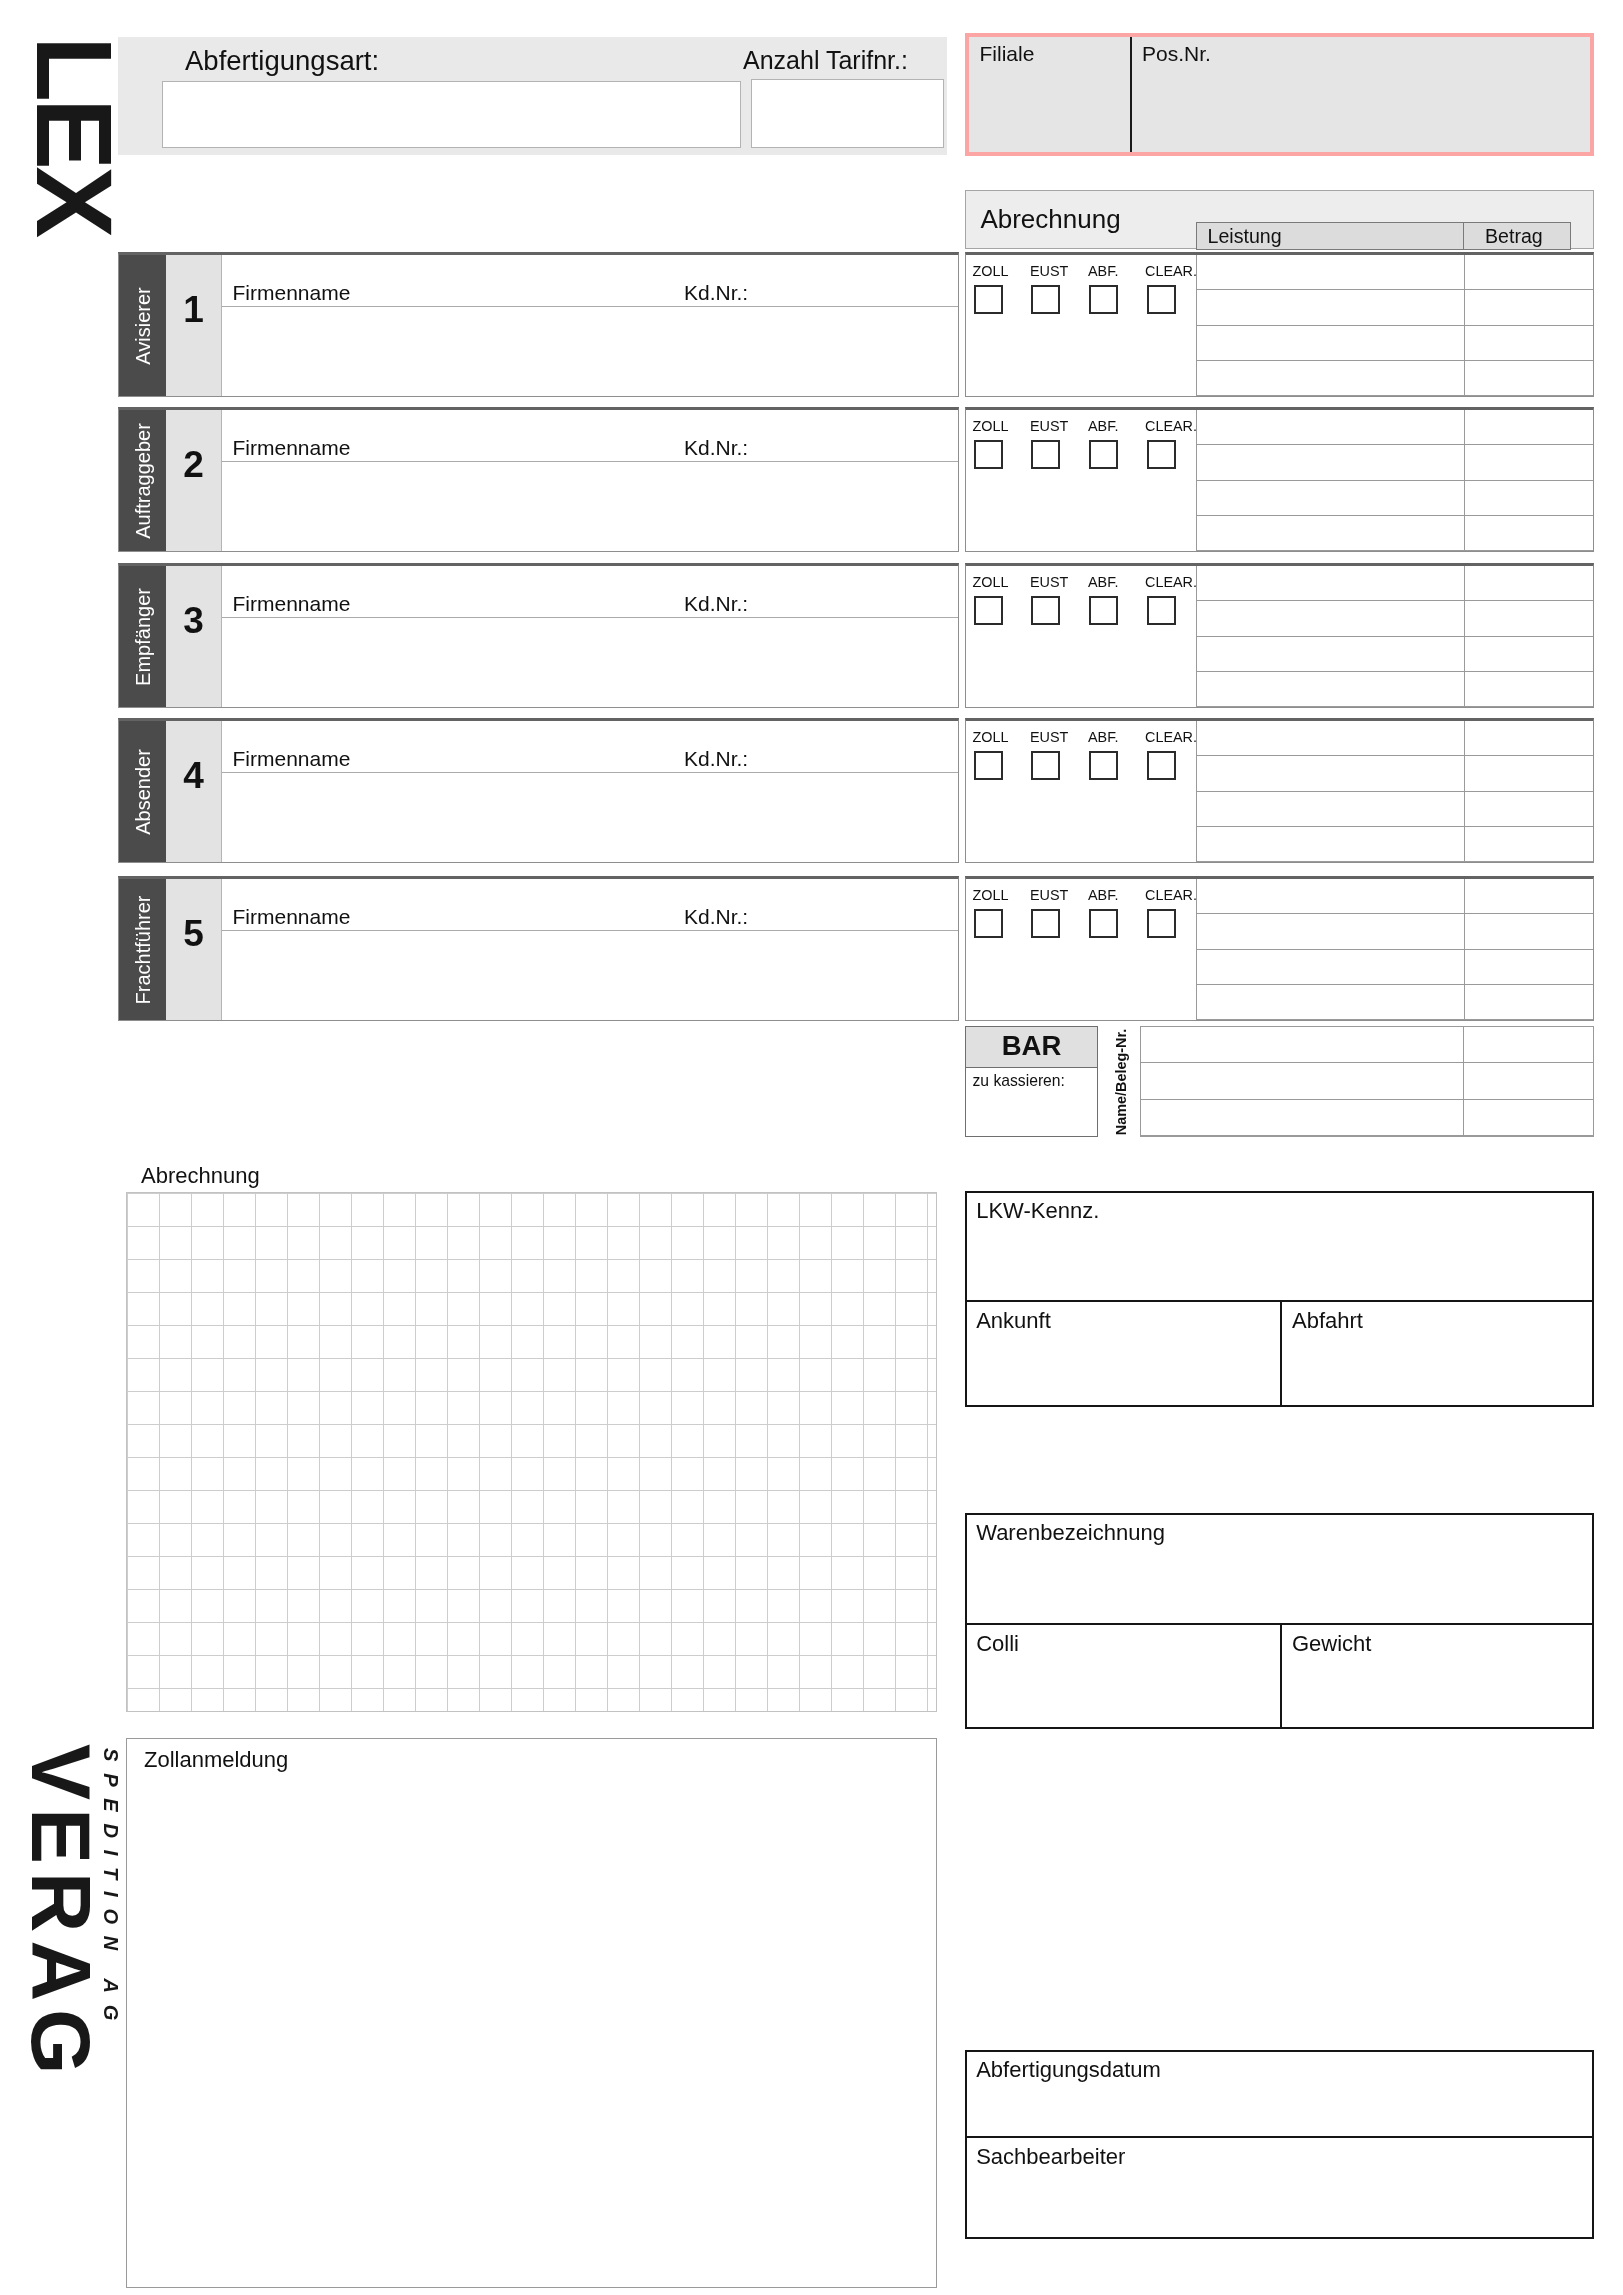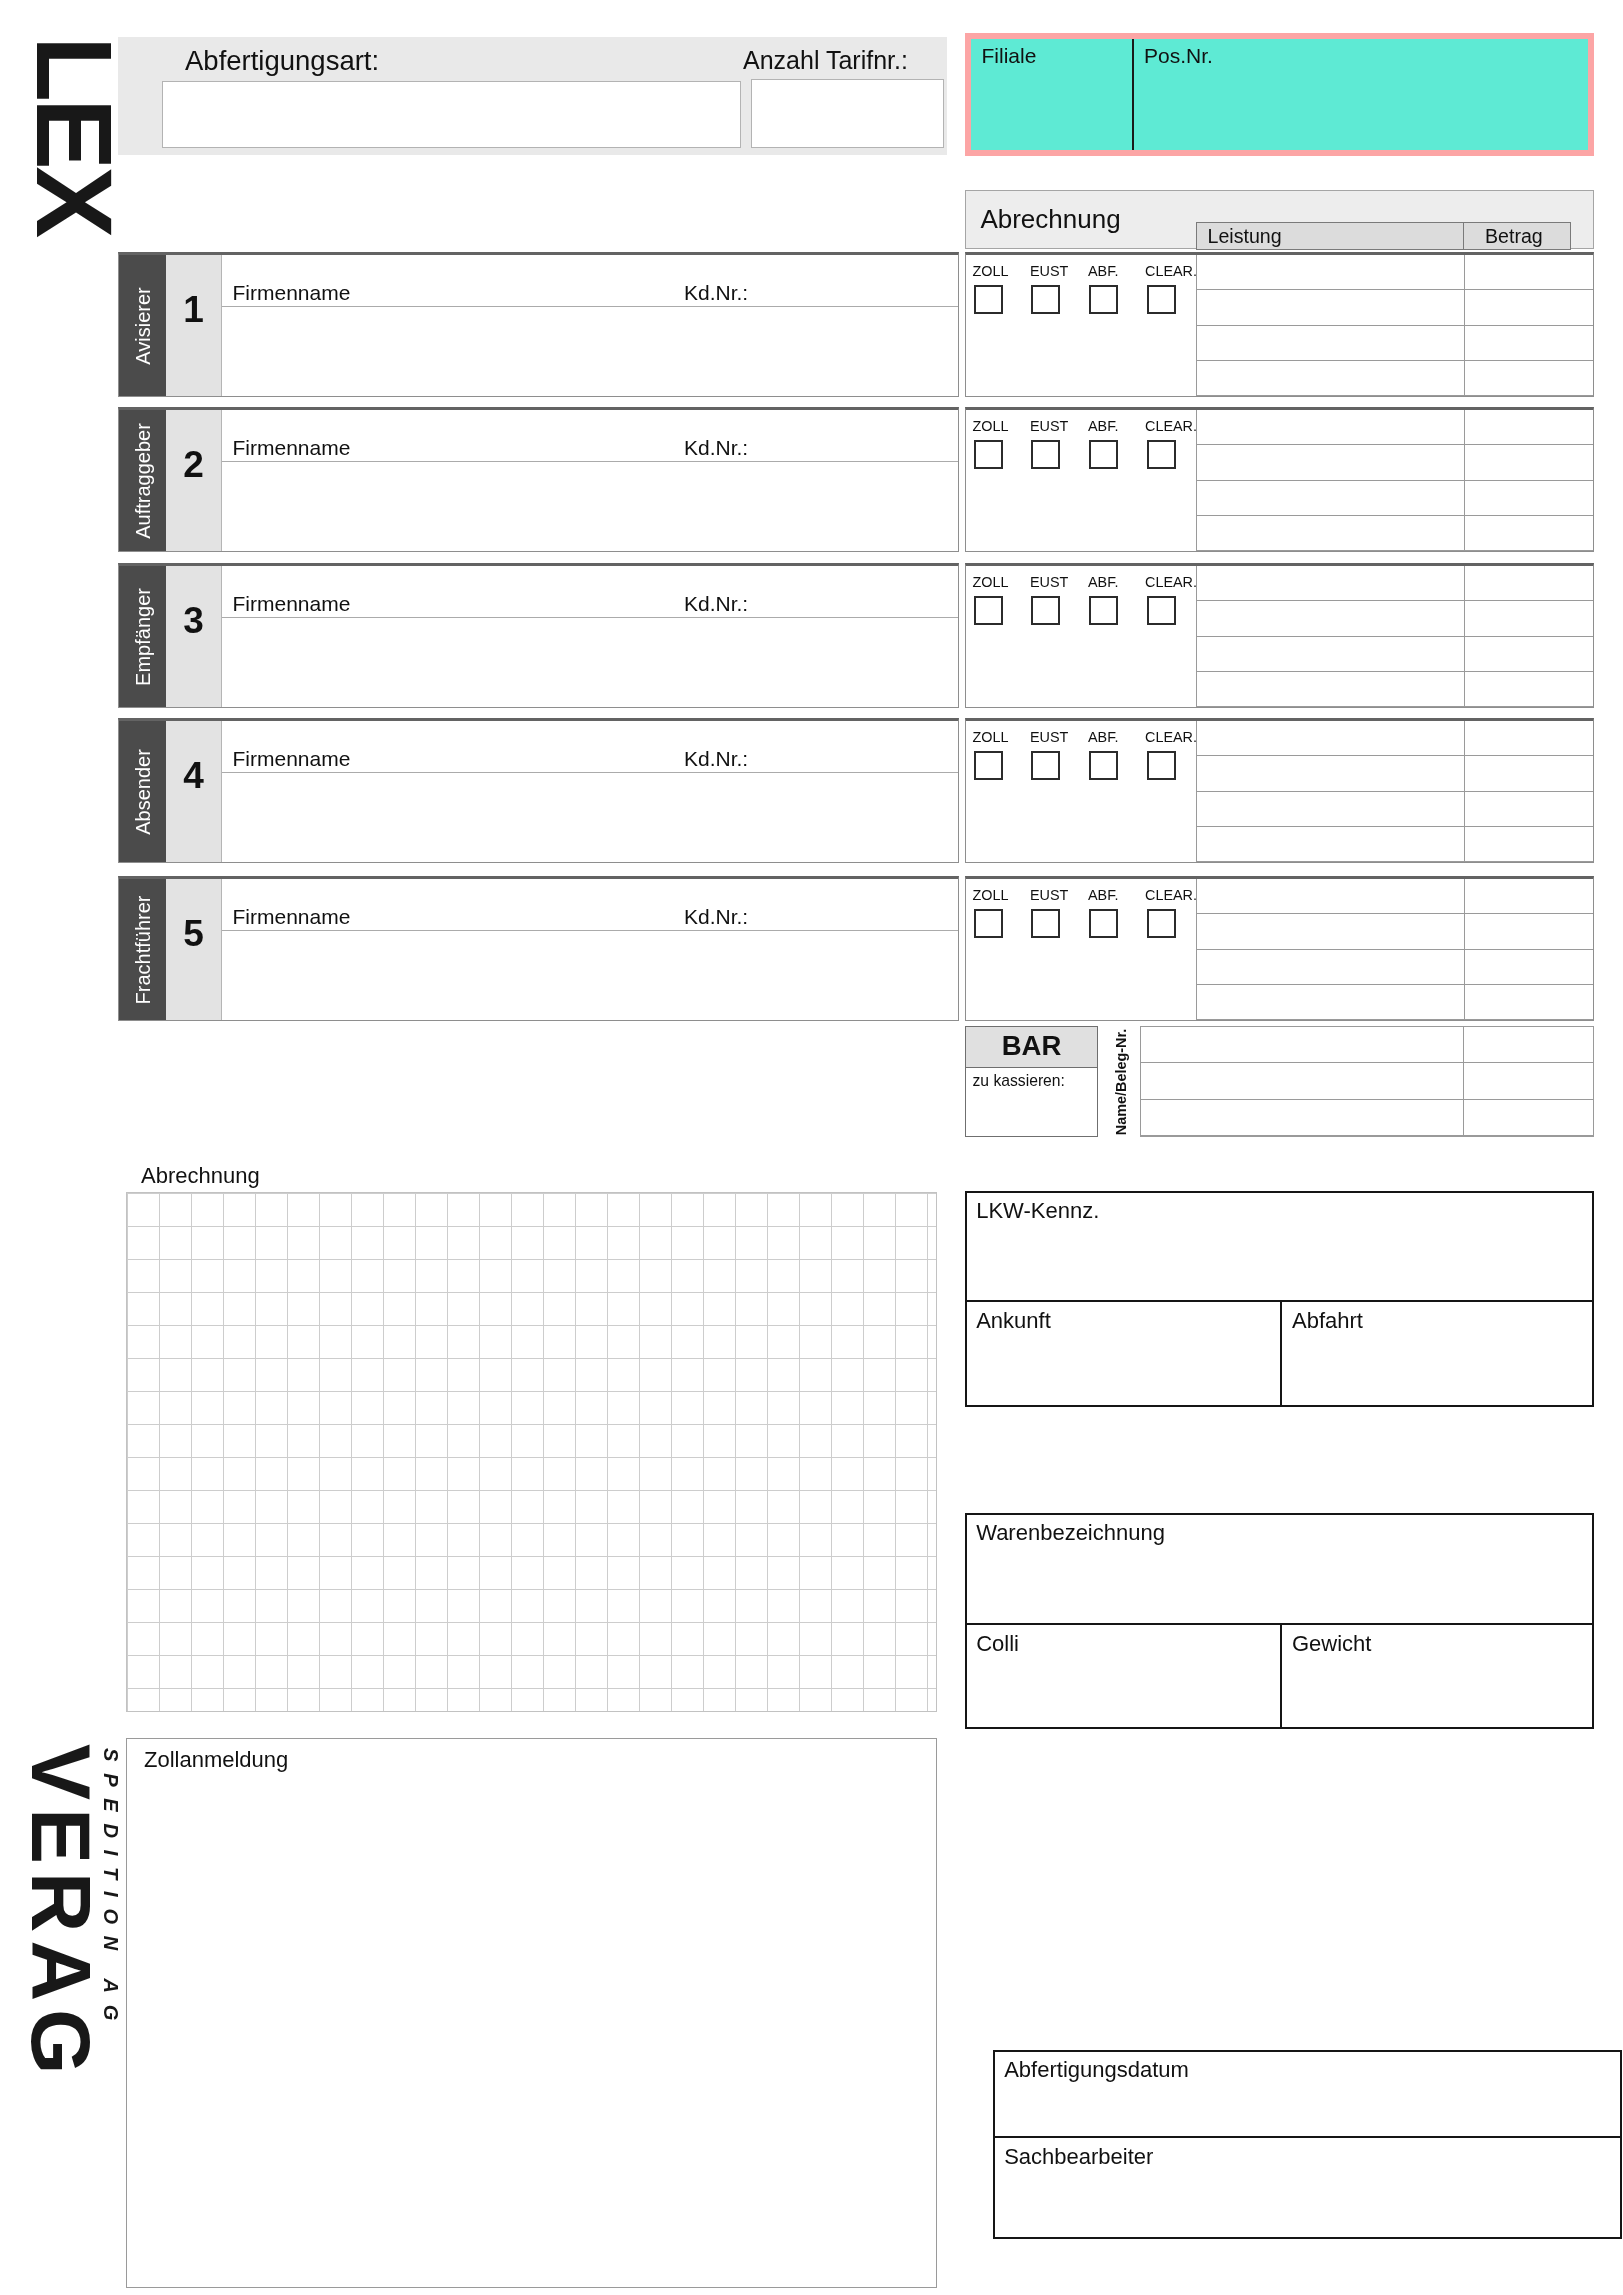--- a/index.html
+++ b/index.html
@@ -25,21 +25,21 @@
     font-size:20px; font-weight:bold; font-style:italic; letter-spacing:11.8px; line-height:23.6px; color:#181818;
   }
 
   
   .hdr-gray { position:absolute; left:118px; top:37px; width:829px; height:118px; background:#e9e9e9; }
   .hdr-abf-label { position:absolute; left:67px; top:7.9px; font-size:27.5px; }
   .hdr-input1 { position:absolute; left:44px; top:44px; width:577px; height:65px; background:#fff; border:0.7px solid #b3b3b3; }
   .hdr-anz-label { position:absolute; left:625px; top:9.2px; font-size:25px; }
   .hdr-input2 { position:absolute; left:633px; top:42px; width:191px; height:67px; background:#fff; border:0.7px solid #b3b3b3; }
 
-  .filiale-box { position:absolute; left:965px; top:33px; width:629px; height:123px; border:6px solid #fca5a5; box-sizing:border-box; background:#5eead4; }
+  .filiale-box { position:absolute; left:965px; top:33px; width:629px; height:123px; border:4px solid #fca5a5; box-sizing:border-box; background:#e5e5e5; }
   .filiale-div { position:absolute; left:161px; top:0; bottom:0; width:2px; background:#1a1a1a; }
   .filiale-label { position:absolute; left:10.5px; top:5.2px; font-size:21px; }
   .posnr-label { position:absolute; left:173px; top:5.2px; font-size:21px; }
 
   
   .abr-hdr { position:absolute; left:965px; top:190px; width:629px; height:59px; background:#ededed; border:0.7px solid #a5a5a5; box-sizing:border-box; }
   .abr-title { position:absolute; left:14.4px; top:13px; font-size:26px; }
   .abr-col { position:absolute; top:31px; height:27.5px; background:#dcdcdc; border:0.7px solid #7a7a7a; box-sizing:border-box; font-size:19.6px; line-height:26px; padding-left:10.5px; }
   .abr-col-leistung { left:230px; width:268px; }
   .abr-col-betrag { left:497px; width:108px;padding-left:21px; }
@@ -122,21 +122,21 @@
   }
 
   
   .blackbox { position:absolute; left:965px; width:629px; border:2px solid #151515; box-sizing:border-box; background:#fff; }
   .boxlabel { position:absolute; font-size:22px; }
   .hdiv { position:absolute; left:0; right:0; height:2px; background:#151515; }
   .vdiv2 { position:absolute; width:2px; background:#151515; }
 
   .lkw-box { top:1191px; height:216px; }
   .waren-box { top:1513px; height:216px; }
-  .abf-box { top:2050px; height:189px;margin-left:28px; }
+  .abf-box { top:2050px; height:189px; }
 
   
   .zoll-box { position:absolute; left:126px; top:1738px; width:811px; height:550px; border:1.3px solid #9a9a9a; box-sizing:border-box; background:#fff; }
   .zoll-label { position:absolute; left:17px; top:7.9px; font-size:22px; }
 </style>
 </head>
 <body>
 
 <div class="page">
 

